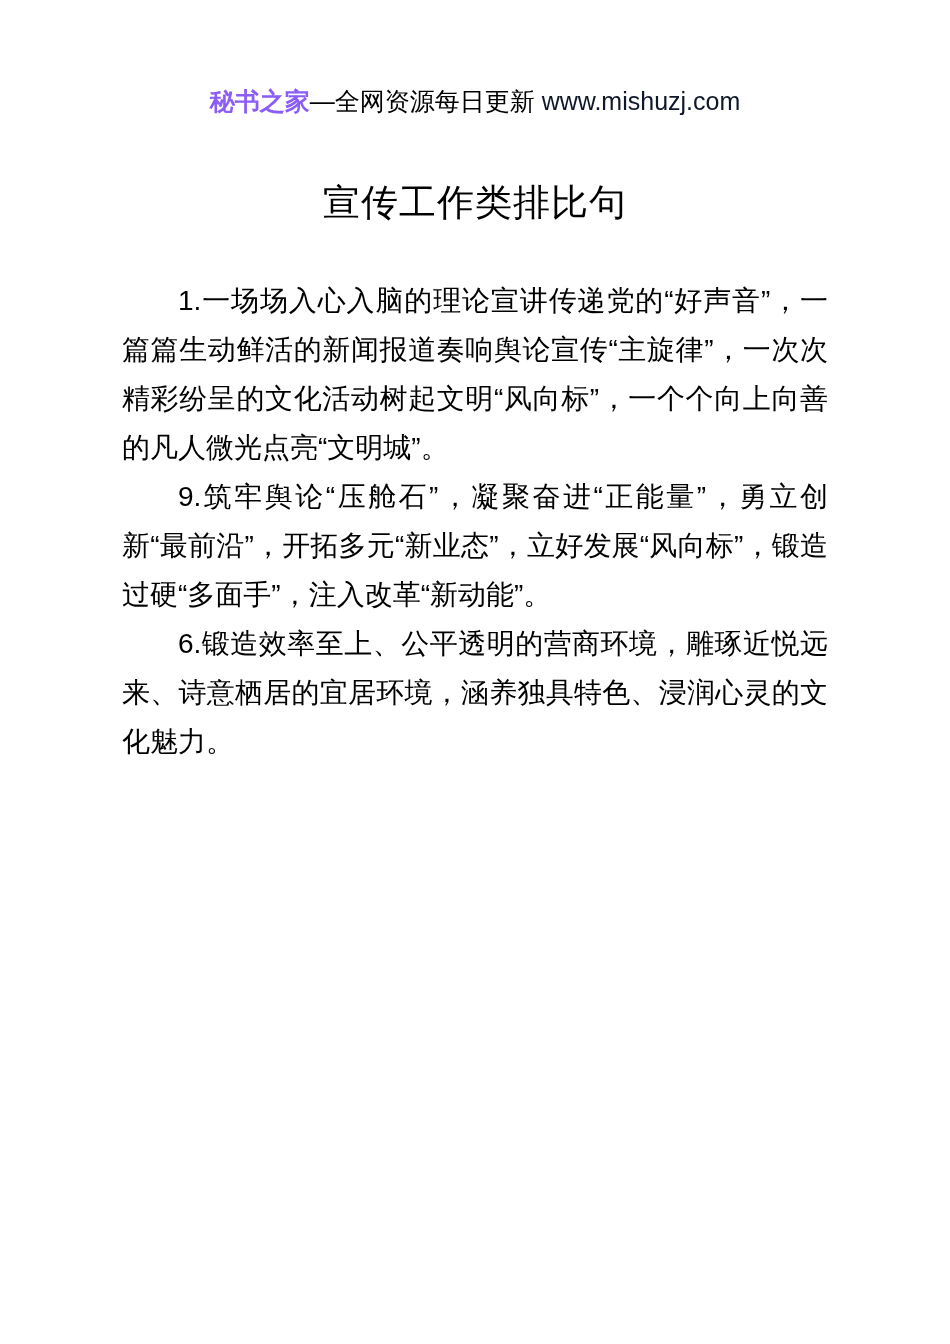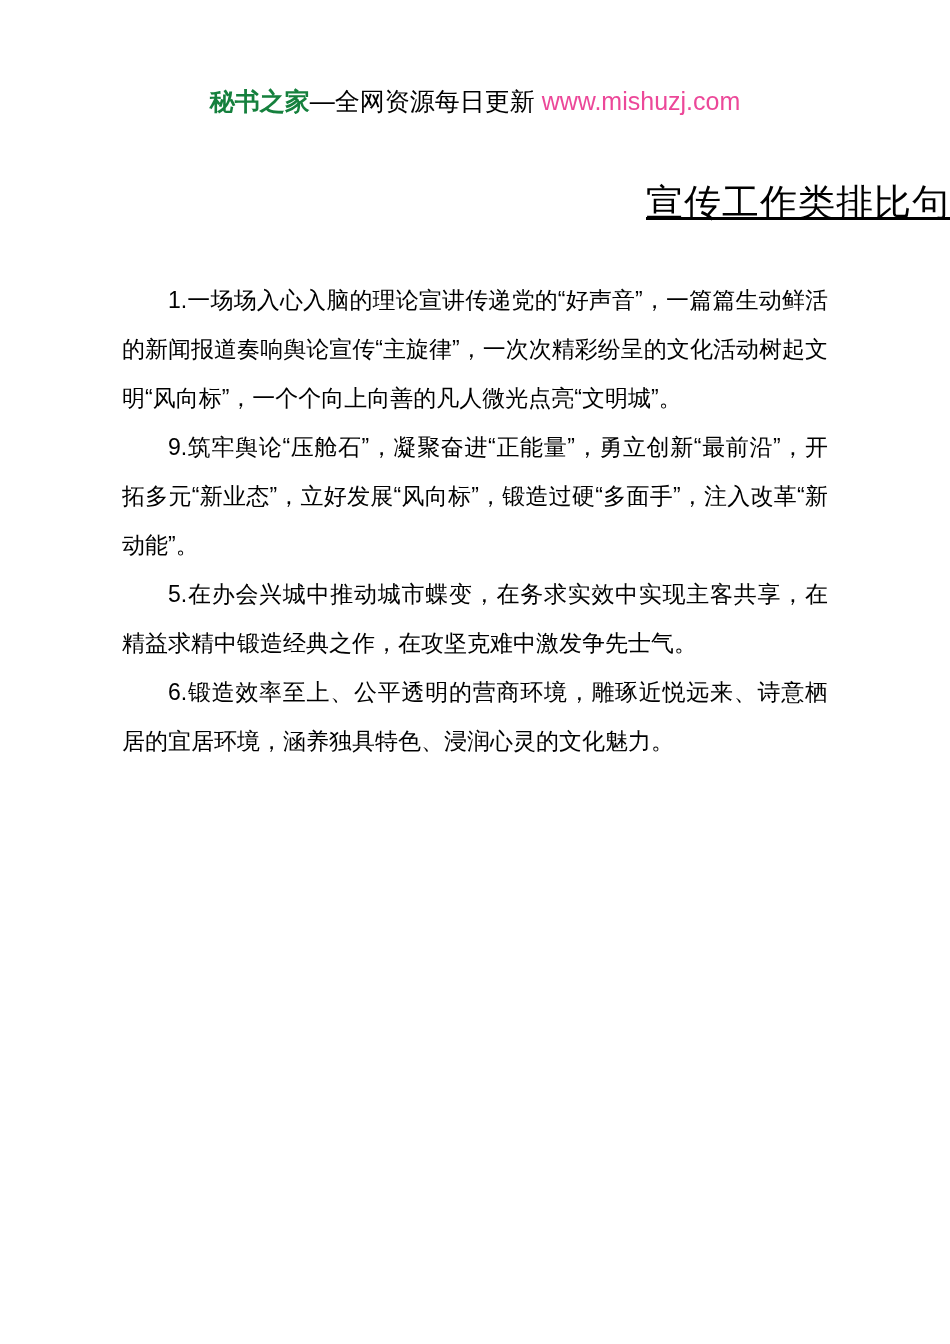--- a/index.html
+++ b/index.html
@@ -32,49 +32,47 @@
     color: #000000;
     font-weight: 400;
   }
   .header .url {
     font-weight: 400;
     text-decoration: none;
     cursor: pointer;
   }
   .title {
     margin: 62px 0 0 0;
-    text-align: right;
+    text-align: center;
     font-size: 37px;
     line-height: 46px;
     font-weight: 400;
     letter-spacing: 1px;
-    text-decoration: underline;
   }
   .body-text {
     margin: 50px auto 0 auto;
     width: 706px;
-    font-size: 23px;
+    font-size: 28px;
     line-height: 49px;
     text-align: justify;
   }
   .body-text p {
     margin: 0;
     padding: 0;
     text-indent: 2em;
   }
 </style>
 </head>
 <body>
 
 <div class="page">
 
-  <div class="header"><span class="brand" style="color: #15803d; text-align: right;">秘书之家</span><span class="dash">—</span><span class="tagline">全网资源每日更新</span> <span class="url" style="color: #ec4899;">www.mishuzj.com</span></div>
+  <div class="header"><span class="brand" style="color: #8b5cf6; text-align: right;">秘书之家</span><span class="dash">—</span><span class="tagline">全网资源每日更新</span> <span class="url" style="color: #0f172a;">www.mishuzj.com</span></div>
 
   <h1 class="title">宣传工作类排比句</h1>
 
   <div class="body-text">
     <p>1.一场场入心入脑的理论宣讲传递党的“好声音”，一篇篇生动鲜活的新闻报道奏响舆论宣传“主旋律”，一次次精彩纷呈的文化活动树起文明“风向标”，一个个向上向善的凡人微光点亮“文明城”。</p>
     <p>9.筑牢舆论“压舱石”，凝聚奋进“正能量”，勇立创新“最前沿”，开拓多元“新业态”，立好发展“风向标”，锻造过硬“多面手”，注入改革“新动能”。</p>
-    <p>5.在办会兴城中推动城市蝶变，在务求实效中实现主客共享，在精益求精中锻造经典之作，在攻坚克难中激发争先士气。</p>
     <p>6.锻造效率至上、公平透明的营商环境，雕琢近悦远来、诗意栖居的宜居环境，涵养独具特色、浸润心灵的文化魅力。</p>
   </div>
 
 </div>
 
 </body></html>

